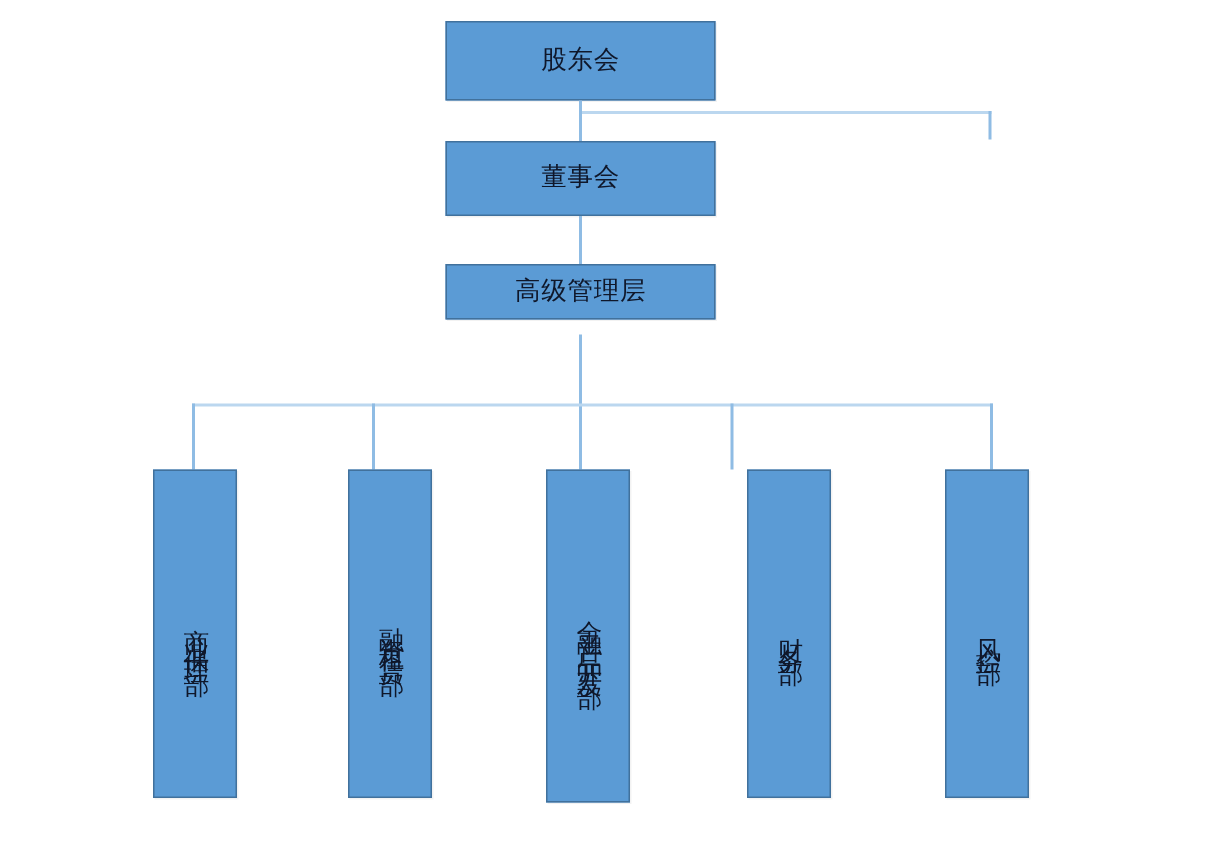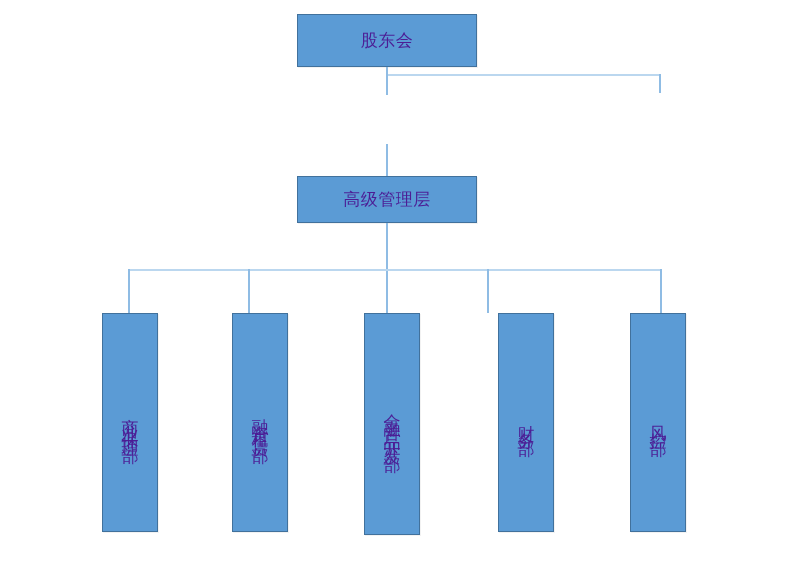--- a/index.html
+++ b/index.html
@@ -18,21 +18,21 @@
     background: #ffffff;
     overflow: hidden;
   }
 
   
   .node {
     position: absolute;
     box-sizing: border-box;
     background: #5B9BD5;
     border: 1px solid #41719C;
-    color: #4c1d95;
+    color: #0f172a;
     display: flex;
     align-items: center;
     justify-content: center;
     text-align: center;
     line-height: 1.15;
     letter-spacing: 0.5px;
     box-shadow: 1px 1px 0 rgba(0,0,0,0.05);
   }
   .node-top {
     font-size: 17px;
@@ -70,25 +70,28 @@
   </div>
 
   <div class="conn conn-v" style="left:386px; top:67px; width:2px; height:8px;"></div>
 
   <div class="conn conn-h conn-soft" style="left:386px; top:74px; width:275px; height:2px;"></div>
 
   <div class="conn conn-v" style="left:386px; top:74px; width:2px; height:21px;"></div>
 
   <div class="conn conn-v" style="left:659px; top:74px; width:2px; height:19px;"></div>
 
+  <div class="node node-top" style="left:297px; top:94px; width:180px; height:50px;">
+    <span>董事会</span>
+  </div>
 
 
   <div class="conn conn-v" style="left:386px; top:144px; width:2px; height:32px;"></div>
 
-  <div class="node node-top" style="left:297px; top:176px; width:180px; height:47px;align-items:center;">
+  <div class="node node-top" style="left:297px; top:176px; width:180px; height:37px;align-items:center;">
     <span>高级管理层</span>
   </div>
 
   <div class="conn conn-v" style="left:386px; top:223px; width:2px; height:90px;"></div>
 
   <div class="conn conn-h conn-soft" style="left:128px; top:269px; width:534px; height:2px;"></div>
 
   <div class="conn conn-v" style="left:128px; top:269px; width:2px; height:44px;"></div>
   <div class="conn conn-v" style="left:248px; top:269px; width:2px; height:44px;"></div>
   <div class="conn conn-v" style="left:487px; top:269px; width:2px; height:44px;"></div>

